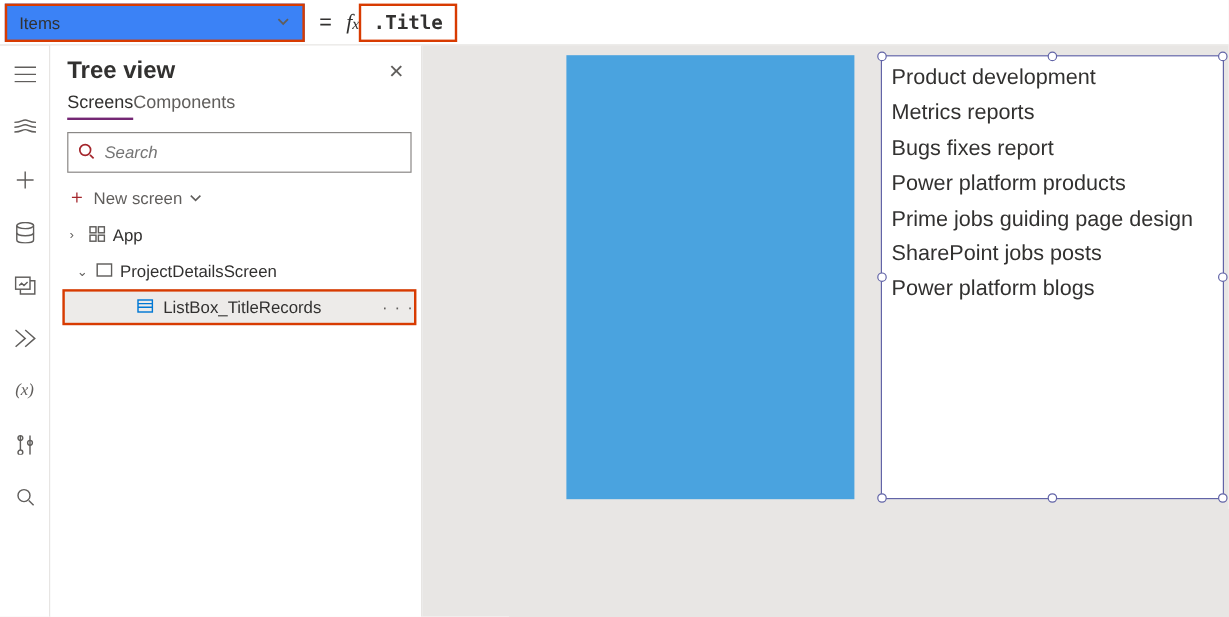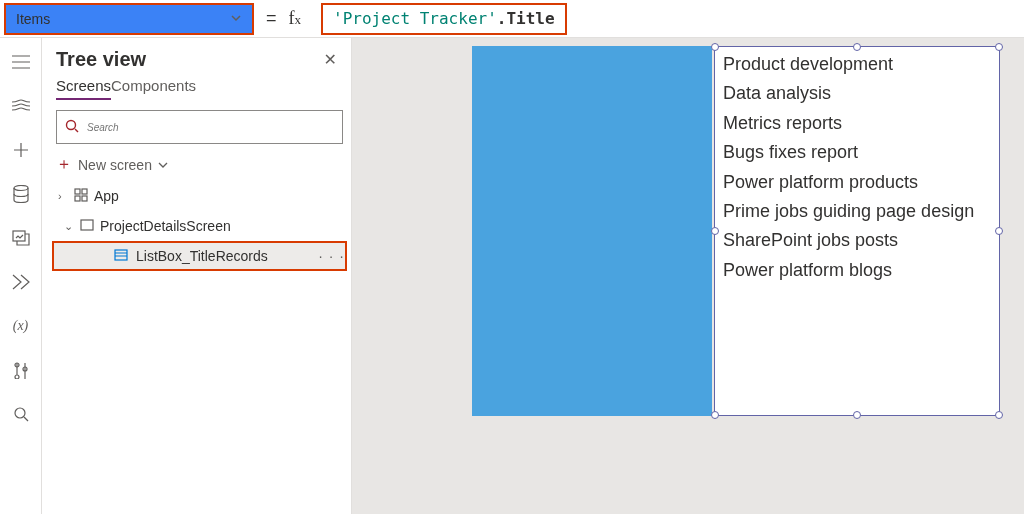--- a/index.html
+++ b/index.html
@@ -2,56 +2,56 @@
 <html><head>
   <meta charset="utf-8">
   <style>
     * { box-sizing: border-box; margin: 0; padding: 0; }
     body { font-family: "Segoe UI", Arial, sans-serif; font-size: 14px; color: #323130; background: #fff; width: 1024px; height: 514px; overflow: hidden; }
     
     .top-bar { display: flex; align-items: center; height: 38px; border-bottom: 1px solid #e1dfdd; }
     .prop-selector { width: 250px; height: 32px; margin: 3px 0 3px 4px; border: 2px solid #d83b01; display: flex; align-items: center; justify-content: space-between; padding: 0 10px; background: #3b82f6; cursor: pointer; }
     .prop-selector .chevron { color: #605e5c; }
     .equals { padding: 0 12px; font-size: 18px; color: #323130; }
-    .fx { font-family: Georgia, serif; font-size: 18px; color: #323130; padding-right: 20px; }
+    .fx { font-style: italic; font-family: Georgia, serif; font-size: 18px; color: #323130; padding-right: 0; }
     .formula-input { flex: 0 0 auto; height: 32px; border: 2px solid #d83b01; display: flex; align-items: center; padding: 0 10px; font-family: Consolas, monospace; font-size: 16px; background:#fff; }
     .formula-input .tok-green { color: #008272; }
     .formula-input .tok-dot { color: #323130; font-weight: bold; }
     .formula-rest { flex: 1; height: 38px; }
 
     .main { display: flex; height: calc(514px - 38px); }
     .icon-rail { width: 42px; border-right: 1px solid #e1dfdd; display: flex; flex-direction: column; align-items: center; padding-top: 14px; gap: 24px; color:#605e5c; }
     .icon-rail .ico { width: 20px; height: 20px; display:flex; align-items:center; justify-content:center; cursor:pointer; }
     .icon-rail svg { stroke: #605e5c; fill: none; stroke-width: 1.2; }
 
     .tree-panel { width: 310px; border-right: 1px solid #e1dfdd; padding: 10px 8px 0 14px; background:#fff; position:relative;}
     .tree-head { display:flex; align-items:center; justify-content:space-between; padding-right:6px; }
     .tree-title { font-size: 20px; font-weight: 600; }
     .close-x { font-size: 16px; color:#605e5c; cursor:pointer; }
     .tabs { display:flex; margin-top: 6px; font-size: 15px; }
     .tab { padding-bottom: 4px; cursor:pointer; color:#605e5c; }
     .tab.active { color:#323130; border-bottom: 2px solid #742774; }
     .search-box { margin-top: 10px; border:1px solid #8a8886; height:34px; display:flex; align-items:center; padding:0 8px; gap:8px; background:#fff; }
     .search-box .sicon { color:#a4262c; }
-    .search-box input { border:none; outline:none; flex:1; font-size:10px; font-style: italic; color:#605e5c; background:transparent; }
+    .search-box input { border:none; outline:none; flex:1; font-size:14px; font-style: italic; color:#605e5c; background:transparent; }
     .new-screen { display:flex; align-items:center; gap:6px; margin-top:10px; color:#605e5c; cursor:pointer; font-size:14px; }
     .tree-list { margin-top: 6px; font-size:14px; }
     .node { display:flex; align-items:center; height:30px; gap:6px; cursor:pointer; padding-left:2px; }
     .node .exp { width:10px; color:#605e5c; font-size:11px;}
     .node.child1 { padding-left: 8px; }
     .node.child2 { padding-left: 28px; }
     .node.selected { background:#edebe9; border:2px solid #d83b01; margin-left:-4px; margin-right:-4px; padding-right:0; justify-content:space-between; }
     .node.selected .left { display:flex; align-items:center; gap:8px; padding-left: 32px;}
     .more { color:#605e5c; letter-spacing:1px; cursor:pointer; }
     .nicon svg { stroke:#605e5c; fill:none; stroke-width:1.2; }
     .nicon.listbox svg { stroke:#0078d4; }
 
     .canvas-area { flex:1; background:#e8e6e4; position:relative; overflow:hidden; }
     .blue-rect { position:absolute; left:120px; top:8px; width:240px; height:370px; background:#4aa3df; }
-    .selection-box { position:absolute; left:362px; top:8px; width:286px; height:370px; background:#fff; border:1px solid #6264a7; }
+    .selection-box { position:absolute; left:382px; top:8px; width:286px; height:370px; background:#fff; border:1px solid #6264a7; }
     .handle { position:absolute; width:8px; height:8px; background:#fff; border:1px solid #6264a7; border-radius:50%; }
     .h-tl{left:-4px;top:-4px;} .h-tm{left:calc(50% - 4px);top:-4px;} .h-tr{right:-4px;top:-4px;}
     .h-ml{left:-4px;top:calc(50% - 4px);} .h-mr{right:-4px;top:calc(50% - 4px);}
     .h-bl{left:-4px;bottom:-4px;} .h-bm{left:calc(50% - 4px);bottom:-4px;} .h-br{right:-4px;bottom:-4px;}
     .listbox-items { padding: 6px 8px; font-size: 18px; line-height: 1.3; display:flex; flex-direction:column; gap:6px;}
     .listbox-items .item { cursor:pointer; }
   </style>
 </head>
 <body>
 
@@ -60,21 +60,20 @@
     <span>Items</span>
     <span class="chevron">
       <svg width="12" height="12" viewBox="0 0 12 12">
           <path d="M2 4l4 4 4-4" stroke="#605e5c" fill="none" stroke-width="1.5"></path>
         </svg>
     </span>
   </div>
   <div class="equals">=</div>
   <div class="fx">f<span style="font-size:13px;">x</span></div>
   <div class="formula-input">
-    <span class="tok-green">'Project Tracker'</span>
       <span class="tok-dot">.Title</span>
   </div>
   <div class="formula-rest"></div>
 </div>
 
 <div class="main">
   <div class="icon-rail">
     <div class="ico">
         <svg width="18" height="14" viewBox="0 0 18 14">
           <path d="M0 1h18M0 7h18M0 13h18"></path>
@@ -185,21 +184,20 @@
       <div class="handle h-tl"></div>
       <div class="handle h-tm"></div>
       <div class="handle h-tr"></div>
       <div class="handle h-ml"></div>
       <div class="handle h-mr"></div>
       <div class="handle h-bl"></div>
       <div class="handle h-bm"></div>
       <div class="handle h-br"></div>
       <div class="listbox-items">
         <div class="item">Product development</div>
-        <div class="item">Data analysis</div>
         <div class="item">Metrics reports</div>
         <div class="item">Bugs fixes report</div>
         <div class="item">Power platform products</div>
         <div class="item">Prime jobs guiding page design</div>
         <div class="item">SharePoint jobs posts</div>
         <div class="item">Power platform blogs</div>
       </div>
     </div>
   </div>
 </div>

